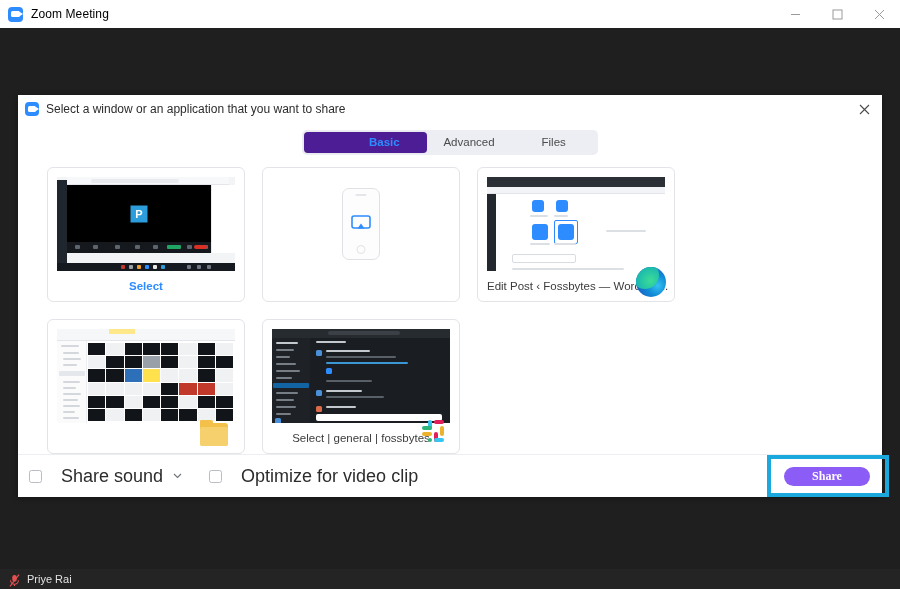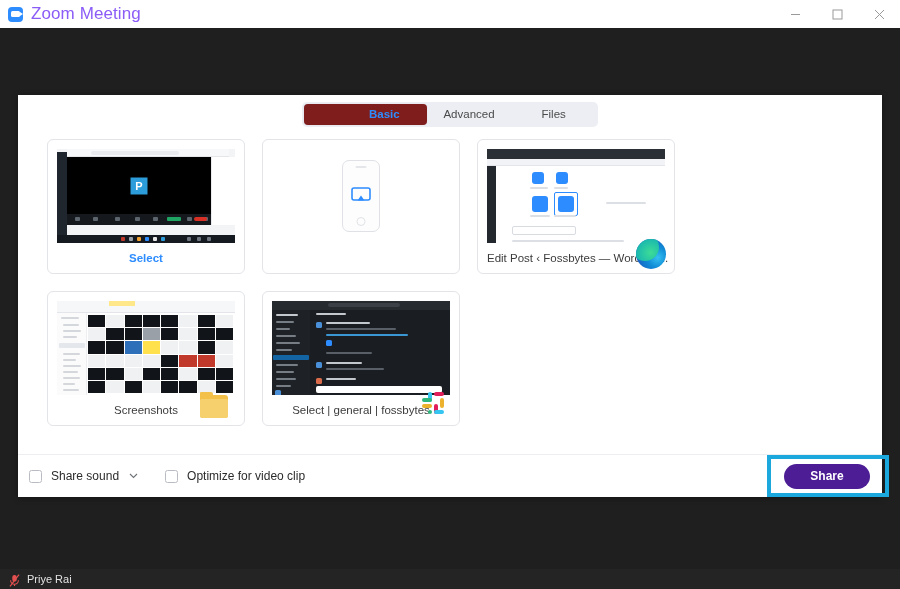--- a/index.html
+++ b/index.html
@@ -26,21 +26,21 @@
     width: 9px; height: 6px; background: #ffffff;
     border-radius: 1.5px; position: relative;
   }
   .tb-logo .cam:after {
     content: ""; position: absolute; right: -3px; top: 1px;
     border-top: 2px solid transparent;
     border-bottom: 2px solid transparent;
     border-left: 3px solid #ffffff;
   }
   .tb-title {
-    margin-left: 8px; font-size: 17px; color: #8b5cf6;
+    margin-left: 8px; font-size: 12px; color: #000000;
     letter-spacing: .1px;
   }
   .tb-controls {
     margin-left: auto; display: flex; height: 28px;
   }
   .tb-btn {
     width: 42px; height: 28px;
     display: flex; align-items: center; justify-content: center;
     color: #9a9a9a;
   }
@@ -101,21 +101,21 @@
     border-radius: 5px;
     padding: 2px;
     width: 296px;
   }
   .tab {
     flex: 1; height: 21px; line-height: 21px;
     text-align: center; font-size: 11.5px;
     color: #4b4b4b; border-radius: 4px;
   }
   .tab.active {
-    background: #7f1d1d; color: #2d8cff; font-weight: bold;
+    background: #4c1d95; color: #2d8cff; font-weight: bold;
     box-shadow: 0 0 1px rgba(0,0,0,.18);
     padding-left: 38px;
   }
 
   
   .grid {
     margin: 12px 0 0 29px;
     display: grid;
     grid-template-columns: repeat(3, 198px);
     gap: 17px 17px;
@@ -368,32 +368,32 @@
     border-top: 1px solid #eceef1;
     display: flex; align-items: center;
     padding: 0 12px 0 11px;
   }
   .chk-group { display: flex; align-items: center; }
   .chkbox {
     width: 13px; height: 13px;
     border: 1.4px solid #b9bcc2; border-radius: 2.5px;
     background: #ffffff;
   }
-  .chk-label { margin-left: 9px; font-size: 12px; color: #2c2c2c; }
+  .chk-label { margin-left: 19px; font-size: 18px; color: #2c2c2c; }
   .caret {
     margin-left: 10px; color: #6f7378; font-size: 10px; line-height: 1;
   }
   .chk-group.second { margin-left: 27px; }
   .share-wrap { margin-left: auto; position: relative; }
   .share-btn {
-    width: 86px; height: 25px;
-    background: #4c1d95; color: #ffffff;
+    width: 86px; height: 19px;
+    background: #8b5cf6; color: #ffffff;
     border: none; border-radius: 13px;
     font-size: 12px; font-weight: bold;
-    font-family: Liberation Sans, sans-serif;
+    font-family: Liberation Serif, serif;
     cursor: pointer;
   }
   
   .annotation {
     position: absolute;
     left: 767px; top: 455px;
     width: 122px; height: 42px;
     border: 4px solid #1aa8dd;
     background: transparent;
     pointer-events: none;
@@ -438,20 +438,31 @@
           <path d="M1 1 L10 10 M10 1 L1 10" stroke="currentColor" stroke-width="1"></path>
         </svg>
     </div>
   </div>
 </div>
 
 <div class="meeting-canvas"></div>
 
 <div class="dialog">
 
+  <div class="dlg-header">
+    <div class="dlg-logo">
+      <div class="cam"></div>
+    </div>
+    <div class="dlg-title">Select a window or an application that you want to share</div>
+    <div class="dlg-close">
+      <svg width="11" height="11" viewBox="0 0 11 11">
+          <path d="M1 1 L10 10 M10 1 L1 10" stroke="currentColor" stroke-width="1.1"></path>
+        </svg>
+    </div>
+  </div>
 
   <div class="tabs-row">
     <div class="tabs">
       <div class="tab active">Basic</div>
       <div class="tab">Advanced</div>
       <div class="tab">Files</div>
     </div>
   </div>
 
   <div class="grid">
@@ -600,21 +611,20 @@
               <div class="ex-cell lt"></div>
               <div class="ex-cell"></div>
               <div class="ex-cell lt"></div>
             <div class="ex-cell"></div>
               <div class="ex-cell"></div>
               <div class="ex-cell lt"></div>
               <div class="ex-cell"></div>
           </div>
         </div>
       </div>
-      <div class="card-label">Screenshots</div>
       <div class="app-icon">
         <div class="folder">
           <div class="tab"></div>
             <div class="back"></div>
             <div class="front"></div>
         </div>
       </div>
     </div>
 
     <div class="card">

